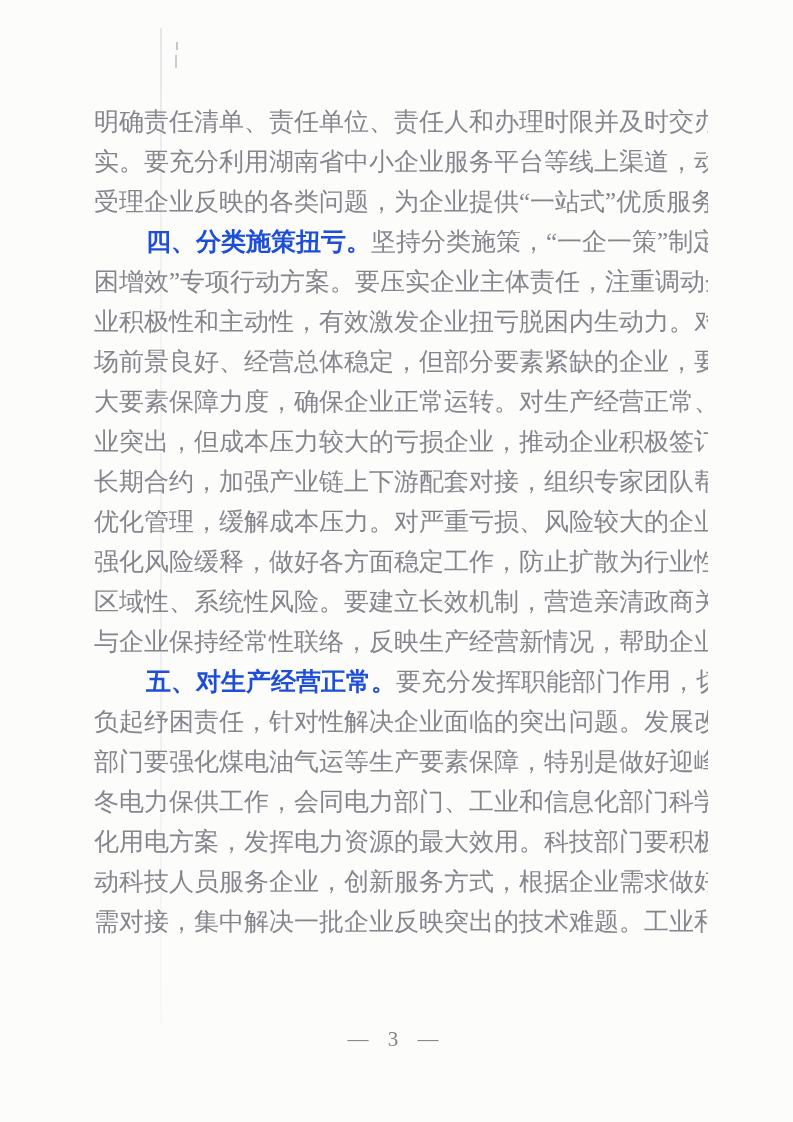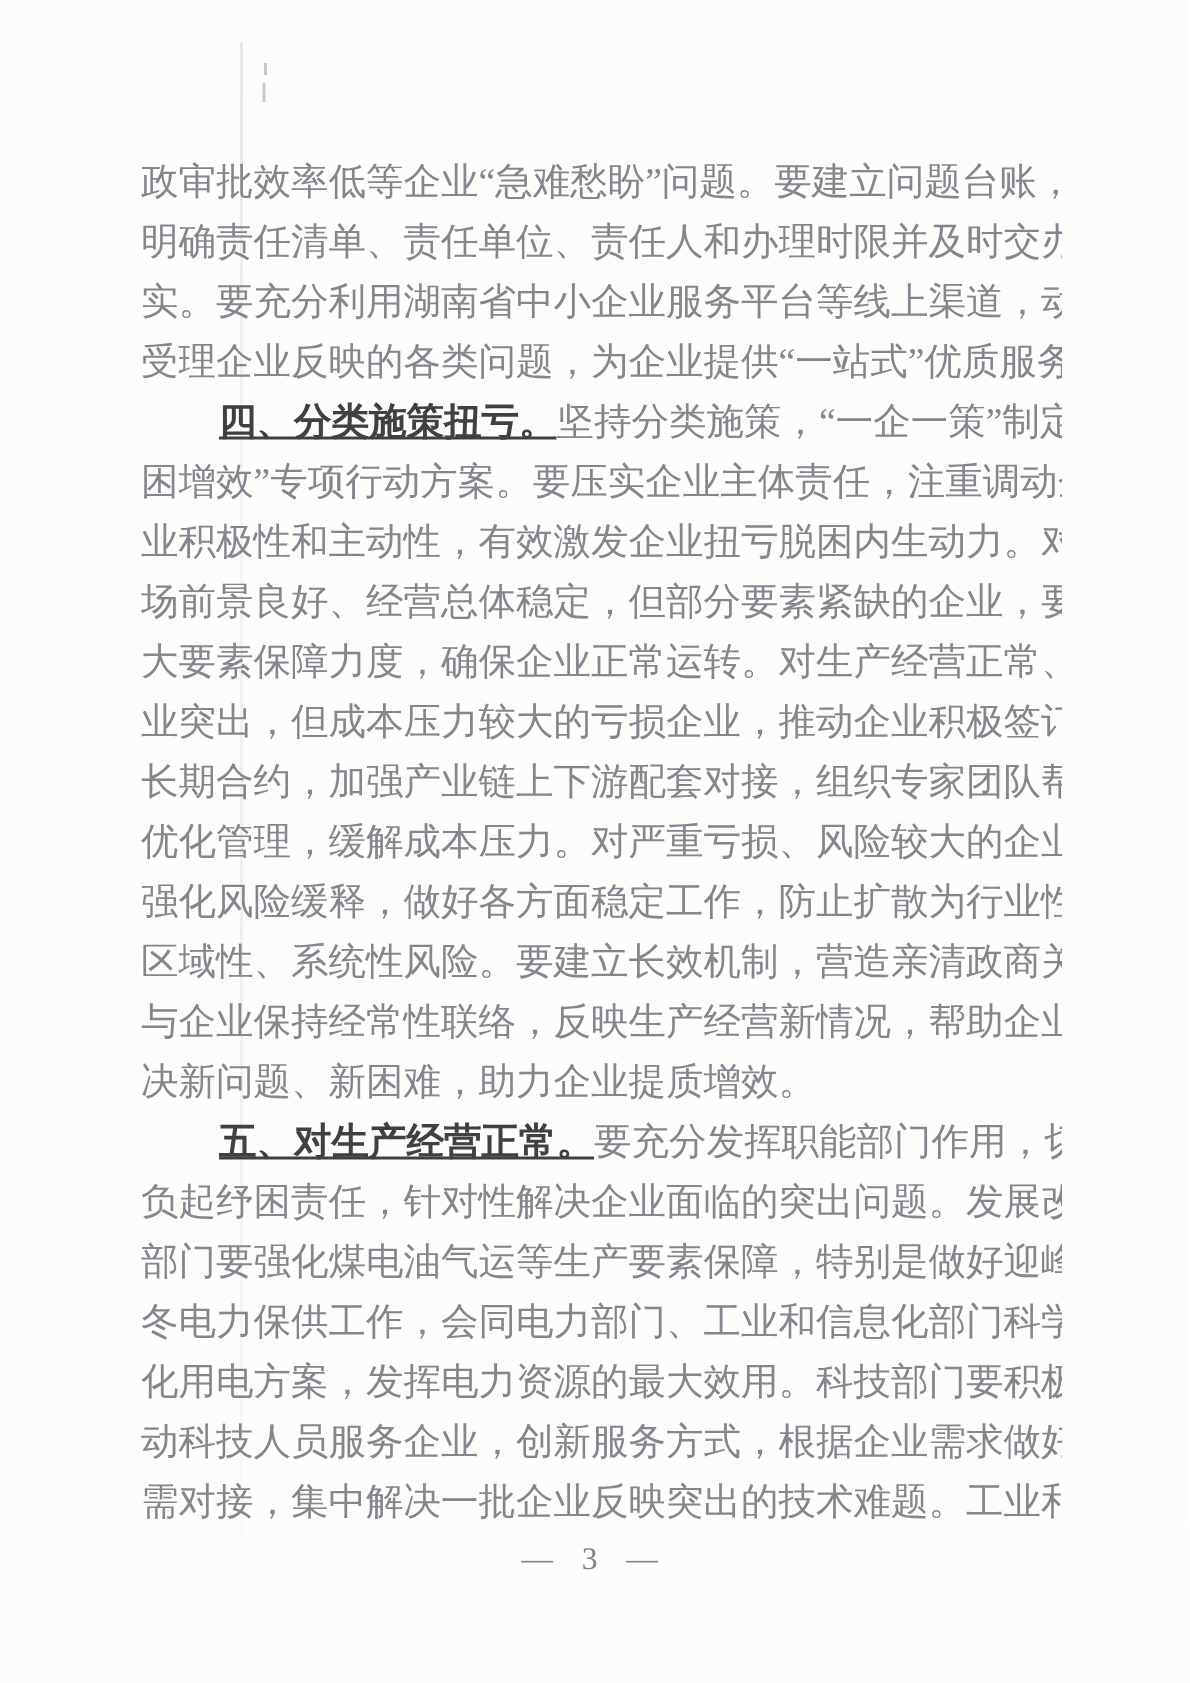--- a/index.html
+++ b/index.html
@@ -33,22 +33,21 @@
   }
   .line.short {
     text-align: left;
     text-align-last: left;
   }
   .line.indent {
     text-indent: 52px;
   }
   .line .bold {
     font-weight: bold;
-    color: #404040;
-    text-decoration: underline;
+    color: #1d4ed8;
   }
   .footer {
     position: absolute;
     left: 0;
     right: 0;
     top: 1024px;
     text-align: center;
     font-size: 21px;
     line-height: 30px;
     color: #82828b;
@@ -89,38 +88,36 @@
 </head>
 <body>
 
 <div class="page">
 
   <div class="crease"></div>
   <div class="mark-a"></div>
   <div class="mark-b"></div>
 
   <main class="text-block">
-    <div class="line">政审批效率低等企业“急难愁盼”问题。要建立问题台账，</div>
     <div class="line">明确责任清单、责任单位、责任人和办理时限并及时交办落</div>
     <div class="line">实。要充分利用湖南省中小企业服务平台等线上渠道，动态</div>
     <div class="line">受理企业反映的各类问题，为企业提供“一站式”优质服务。</div>
 
     <div class="line indent"><span class="bold">四、分类施策扭亏。</span><span>坚持分类施策，“一企一策”制定“纾</span></div>
 
     <div class="line">困增效”专项行动方案。要压实企业主体责任，注重调动企</div>
     <div class="line">业积极性和主动性，有效激发企业扭亏脱困内生动力。对市</div>
     <div class="line">场前景良好、经营总体稳定，但部分要素紧缺的企业，要加</div>
     <div class="line">大要素保障力度，确保企业正常运转。对生产经营正常、主</div>
     <div class="line">业突出，但成本压力较大的亏损企业，推动企业积极签订中</div>
     <div class="line">长期合约，加强产业链上下游配套对接，组织专家团队帮助</div>
     <div class="line">优化管理，缓解成本压力。对严重亏损、风险较大的企业，</div>
     <div class="line">强化风险缓释，做好各方面稳定工作，防止扩散为行业性、</div>
     <div class="line">区域性、系统性风险。要建立长效机制，营造亲清政商关系，</div>
     <div class="line">与企业保持经常性联络，反映生产经营新情况，帮助企业解</div>
-    <div class="line short">决新问题、新困难，助力企业提质增效。</div>
 
     <div class="line indent"><span class="bold">五、对生产经营正常。</span><span>要充分发挥职能部门作用，切实担</span></div>
 
     <div class="line">负起纾困责任，针对性解决企业面临的突出问题。发展改革</div>
     <div class="line">部门要强化煤电油气运等生产要素保障，特别是做好迎峰度</div>
     <div class="line">冬电力保供工作，会同电力部门、工业和信息化部门科学优</div>
     <div class="line">化用电方案，发挥电力资源的最大效用。科技部门要积极推</div>
     <div class="line">动科技人员服务企业，创新服务方式，根据企业需求做好供</div>
     <div class="line">需对接，集中解决一批企业反映突出的技术难题。工业和信</div>
   </main>

